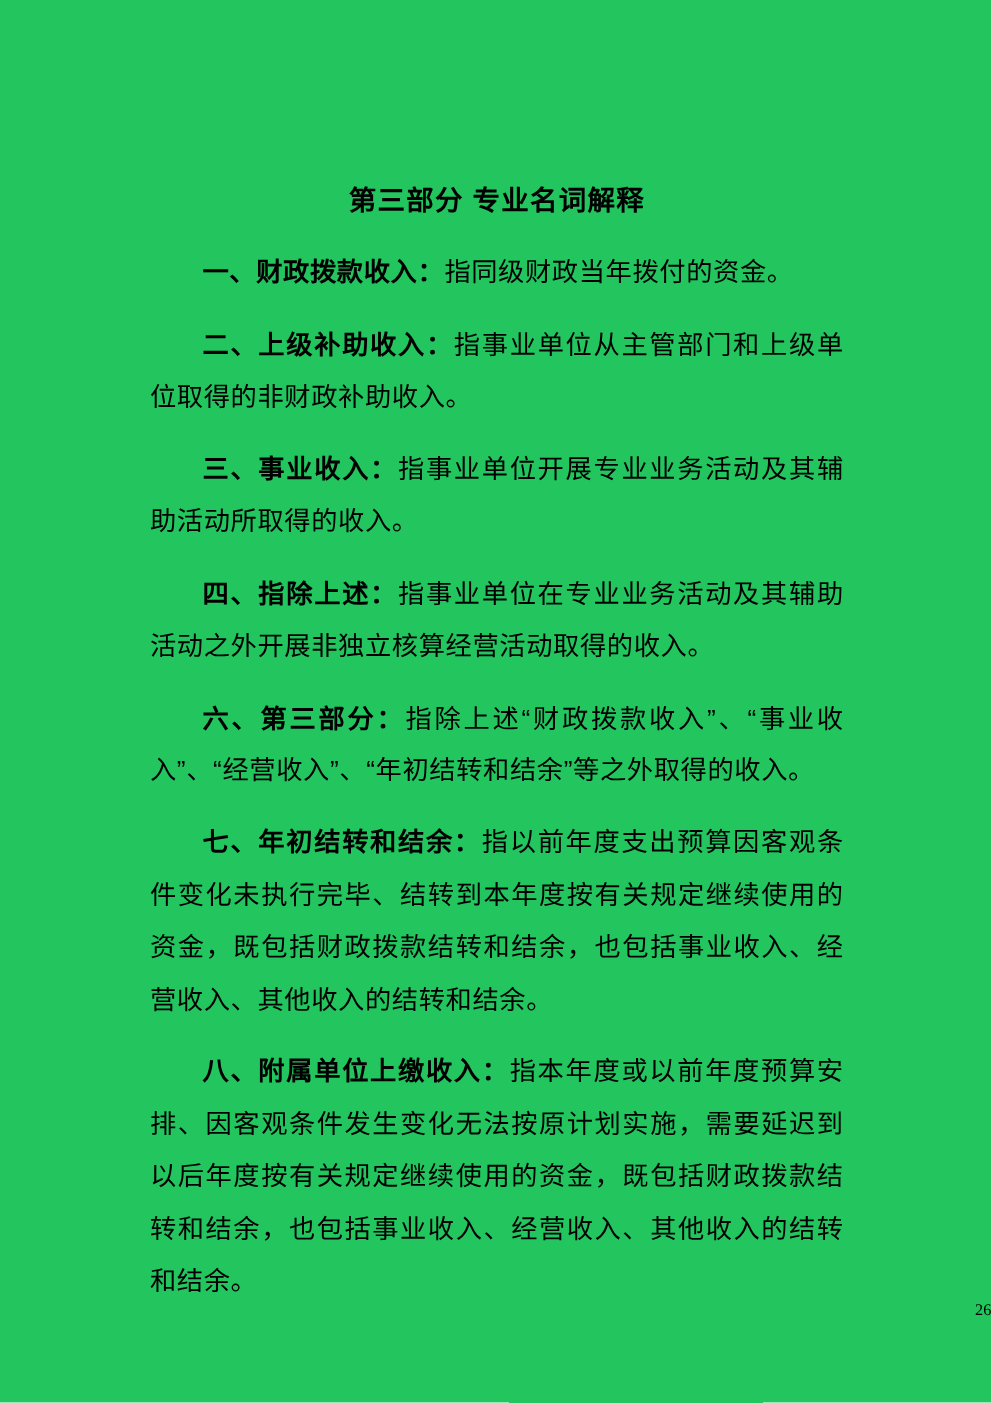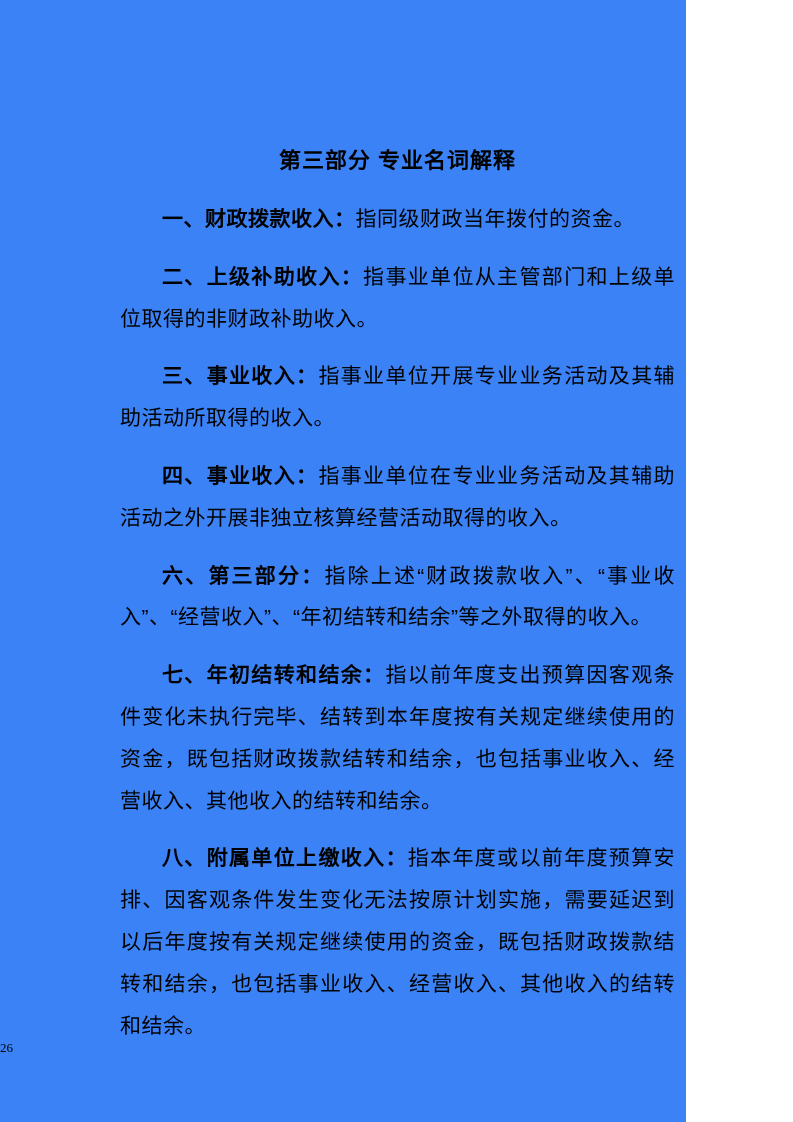--- a/index.html
+++ b/index.html
@@ -3,23 +3,23 @@
 <meta charset="utf-8">
 <title>第三部分 专业名词解释</title>
 <style>
   html, body {
     margin: 0;
     padding: 0;
     background: #ffffff;
   }
   .page {
     position: relative;
-    width: 686px;
+    width: 793px;
     height: 1122px;
-    background: #3b82f6;
+    background: #22c55e;
     color: #000000;
     font-family: "Liberation Sans", sans-serif;
     overflow: hidden;
   }
   .content {
     position: absolute;
     top: 140px;
     left: 104px;
     width: 587px;
   }
@@ -41,40 +41,40 @@
     letter-spacing: 0.5px;
   }
   .para .term {
     font-weight: bold;
   }
   .page-number {
     position: absolute;
     top: 1040px;
     left: 0;
     width: 100%;
-    text-align: left;
+    text-align: right;
     font-family: "Liberation Serif", serif;
     font-size: 13px;
     color: #000000;
   }
 </style>
 </head>
 <body>
 
 <div class="page">
   <div class="content">
     <h1 class="doc-title">第三部分 专业名词解释</h1>
 
     <p class="para"><span class="term">一、财政拨款收入：</span><span class="definition">指同级财政当年拨付的资金。</span></p>
 
     <p class="para"><span class="term">二、上级补助收入：</span><span class="definition">指事业单位从主管部门和上级单位取得的非财政补助收入。</span></p>
 
     <p class="para"><span class="term">三、事业收入：</span><span class="definition">指事业单位开展专业业务活动及其辅助活动所取得的收入。</span></p>
 
-    <p class="para"><span class="term">四、事业收入：</span><span class="definition">指事业单位在专业业务活动及其辅助活动之外开展非独立核算经营活动取得的收入。</span></p>
+    <p class="para"><span class="term">四、指除上述：</span><span class="definition">指事业单位在专业业务活动及其辅助活动之外开展非独立核算经营活动取得的收入。</span></p>
 
 
     <p class="para"><span class="term">六、第三部分：</span><span class="definition">指除上述“财政拨款收入”、“事业收入”、“经营收入”、“年初结转和结余”等之外取得的收入。</span></p>
 
     <p class="para"><span class="term">七、年初结转和结余：</span><span class="definition">指以前年度支出预算因客观条件变化未执行完毕、结转到本年度按有关规定继续使用的资金，既包括财政拨款结转和结余，也包括事业收入、经营收入、其他收入的结转和结余。</span></p>
 
     <p class="para"><span class="term">八、附属单位上缴收入：</span><span class="definition">指本年度或以前年度预算安排、因客观条件发生变化无法按原计划实施，需要延迟到以后年度按有关规定继续使用的资金，既包括财政拨款结转和结余，也包括事业收入、经营收入、其他收入的结转和结余。</span></p>
   </div>
 
   <div class="page-number">26</div>

